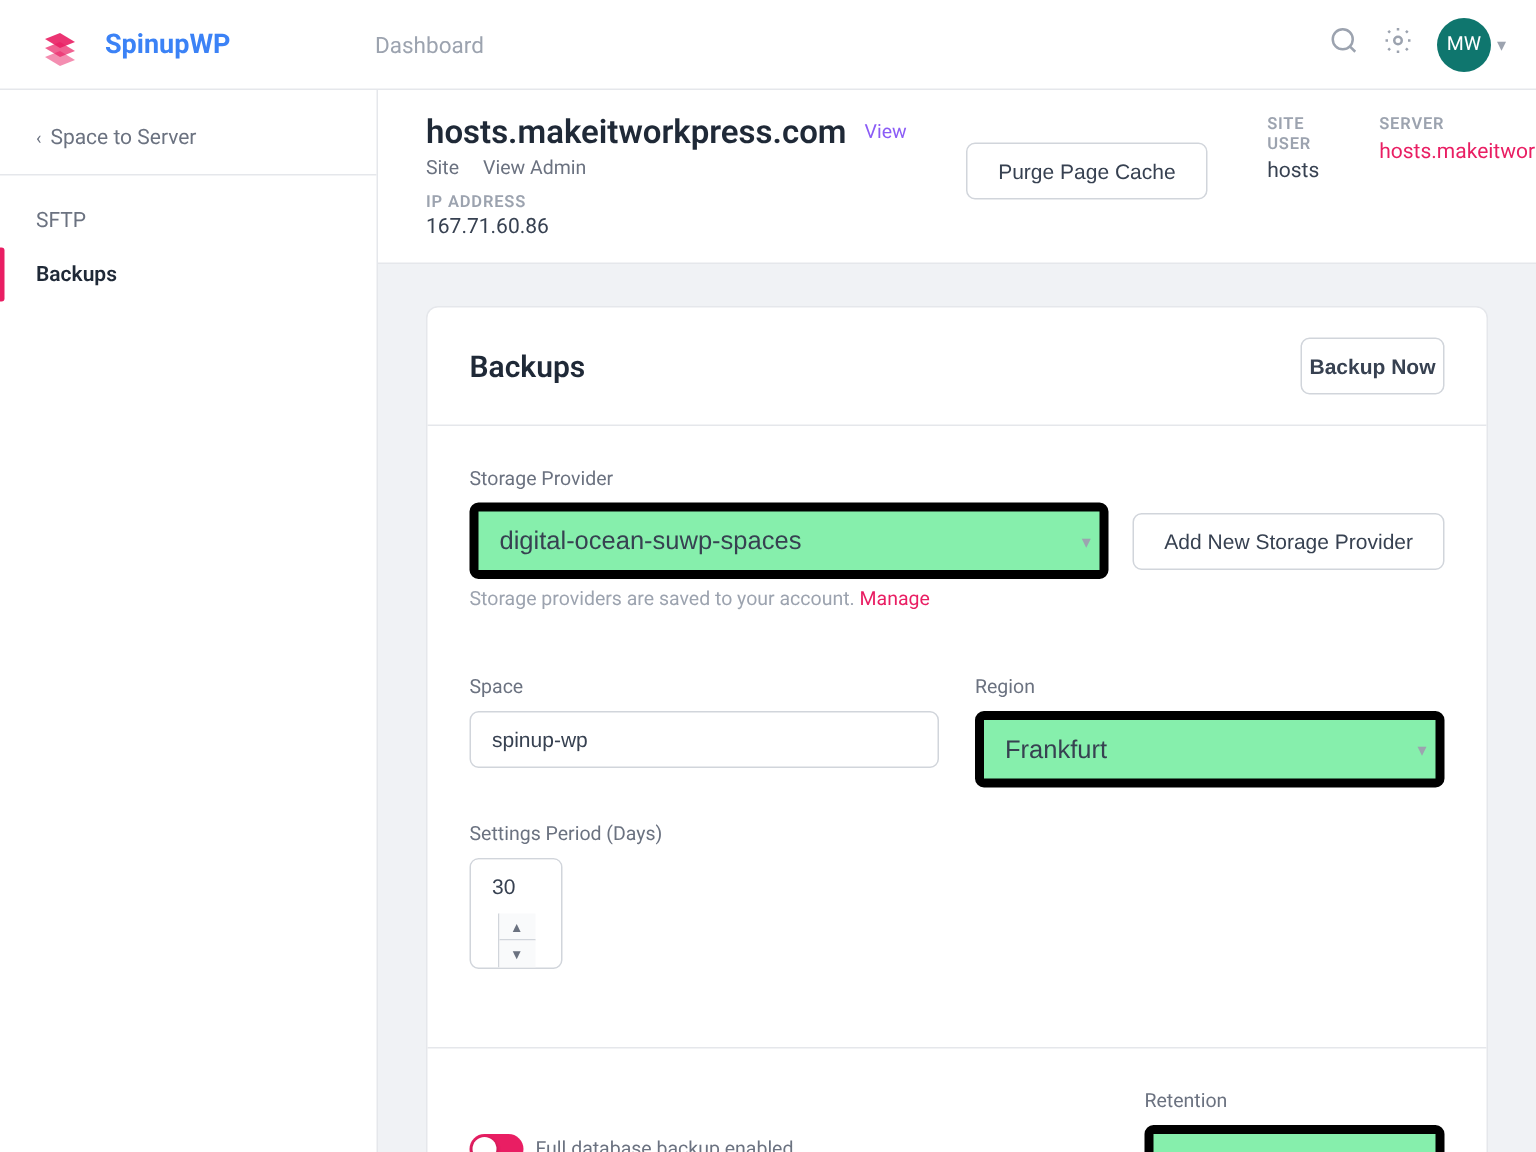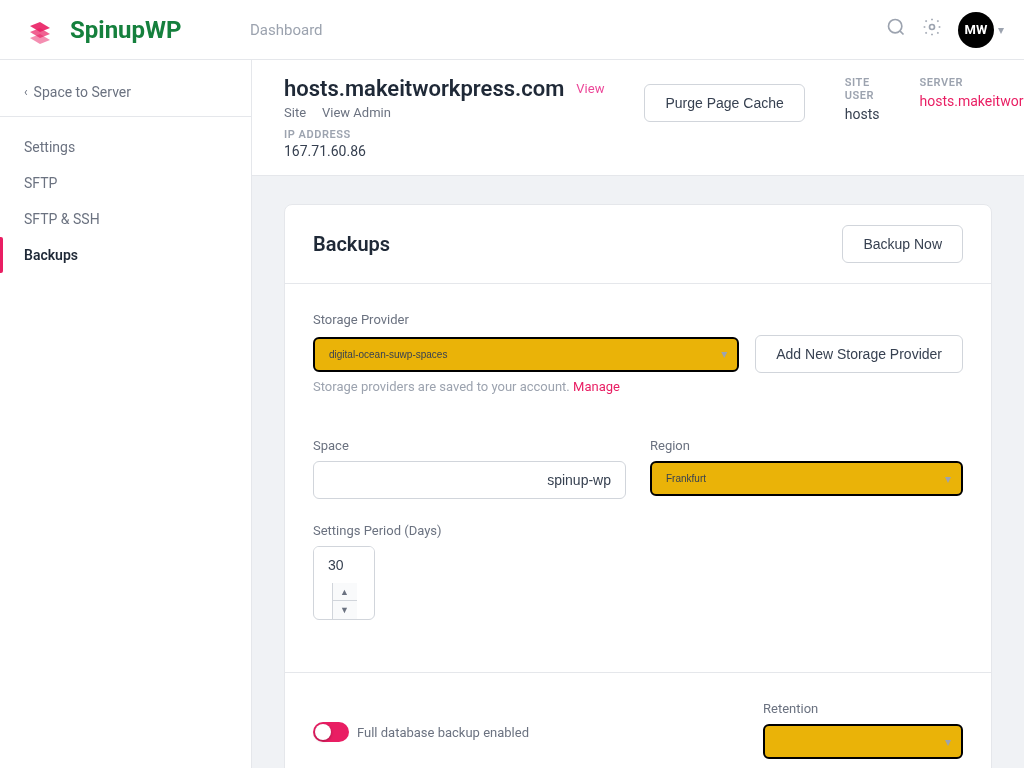--- a/index.html
+++ b/index.html
@@ -6,26 +6,26 @@
     body { font-family: -apple-system, BlinkMacSystemFont, 'Segoe UI', Roboto, sans-serif; background: #f0f2f5; color: #333; font-size: 14px; }
 
     
     .topnav {
       display: flex; align-items: center; background: #fff;
       height: 60px; border-bottom: 1px solid #e5e7eb;
       padding: 0 20px; gap: 20px;
     }
     .logo-area { display: flex; align-items: center; gap: 10px; min-width: 200px; }
     .logo-icon { width: 40px; height: 40px; }
-    .logo-text { font-size: 24px; font-weight: 700; color: #15803d; }
+    .logo-text { font-size: 18px; font-weight: 700; color: #3b82f6; }
     .nav-search-area { flex: 1; display: flex; align-items: center; }
     .nav-dashboard { color: #9ca3af; font-size: 15px; padding: 0 10px; cursor: pointer; }
     .nav-icons { display: flex; align-items: center; gap: 16px; margin-left: auto; }
     .nav-icon-btn { background: none; border: none; cursor: pointer; color: #9ca3af; font-size: 18px; }
-    .avatar { width: 36px; height: 36px; background: #000000; border-radius: 50%; display: flex; align-items: center; justify-content: center; color: #fff; font-weight: 700; font-size: 13px; cursor: pointer; }
+    .avatar { width: 36px; height: 36px; background: #0f766e; border-radius: 50%; display: flex; align-items: center; justify-content: center; color: #fff; font-weight: 400; font-size: 13px; cursor: pointer; }
     .avatar-caret { color: #9ca3af; font-size: 12px; margin-left: 4px; cursor: pointer; }
 
     
     .layout { display: flex; height: calc(100vh - 60px); }
 
     
     .sidebar { width: 252px; background: #fff; border-right: 1px solid #e5e7eb; flex-shrink: 0; padding-top: 16px; }
     .back-link { display: flex; align-items: center; gap: 6px; padding: 8px 24px 16px; color: #6b7280; font-size: 14px; cursor: pointer; border-bottom: 1px solid #e5e7eb; margin-bottom: 12px; }
     .back-chevron { font-size: 12px; }
     .sidebar-nav { padding: 0 0; }
@@ -34,53 +34,53 @@
     .sidebar-item.active::before { content: ''; position: absolute; left: 0; top: 0; bottom: 0; width: 3px; background: #e91e63; border-radius: 0 2px 2px 0; }
 
     
     .main { flex: 1; overflow-y: auto; }
 
     
     .site-header { background: #fff; border-bottom: 1px solid #e5e7eb; padding: 16px 32px; display: flex; align-items: flex-start; gap: 40px; }
     .site-info { flex: 1; }
     .site-title-row { display: flex; align-items: center; gap: 12px; margin-bottom: 4px; }
     .site-hostname { font-size: 22px; font-weight: 600; color: #1f2937; }
-    .site-view-link { color: #ec4899; font-size: 13px; cursor: pointer; }
+    .site-view-link { color: #8b5cf6; font-size: 13px; cursor: pointer; }
     .site-links { display: flex; gap: 16px; margin-bottom: 8px; }
     .site-link { color: #6b7280; font-size: 13px; cursor: pointer; }
     .ip-label { font-size: 11px; color: #9ca3af; font-weight: 600; letter-spacing: 0.05em; text-transform: uppercase; }
     .ip-value { font-size: 14px; color: #374151; margin-top: 2px; }
-    .purge-btn { margin-top: 8px; padding: 10px 20px; background: #fff; border: 1px solid #d1d5db; border-radius: 6px; font-size: 14px; color: #374151; cursor: pointer; white-space: nowrap; font-weight: 500; }
+    .purge-btn { margin-top: 19px; padding: 10px 20px; background: #fff; border: 1px solid #d1d5db; border-radius: 6px; font-size: 14px; color: #374151; cursor: pointer; white-space: nowrap; font-weight: 500; }
     .site-meta { display: flex; gap: 40px; }
     .meta-group { }
     .meta-label { font-size: 11px; color: #9ca3af; font-weight: 600; letter-spacing: 0.05em; text-transform: uppercase; margin-bottom: 4px; }
     .meta-value { font-size: 14px; color: #374151; }
     .meta-value.link { color: #e91e63; cursor: pointer; }
 
     
     .content { padding: 28px 32px; }
 
     
     .card { background: #fff; border-radius: 8px; border: 1px solid #e5e7eb; margin-bottom: 20px; }
     .card-header { display: flex; align-items: center; justify-content: space-between; padding: 20px 28px; border-bottom: 1px solid #e5e7eb; }
     .card-title { font-size: 20px; font-weight: 600; color: #1f2937; }
     .card-body { padding: 28px; }
-    .backup-now-btn { padding: 10px 20px; background: #fff; border: 1px solid #d1d5db; border-radius: 6px; font-size: 14px; color: #374151; cursor: pointer; font-weight: 400; }
+    .backup-now-btn { padding: 10px 5px; background: #fff; border: 1px solid #d1d5db; border-radius: 6px; font-size: 14px; color: #374151; cursor: pointer; font-weight: 700; }
 
     
     .form-group { margin-bottom: 24px; }
     .form-label { font-size: 13px; color: #6b7280; margin-bottom: 8px; display: block; }
     .storage-provider-row { display: flex; gap: 16px; align-items: center; }
     .select-wrapper { position: relative; flex: 1; }
-    .form-select { width: 100%; padding: 10px 36px 10px 14px; border: 2px solid #000000; border-radius: 6px; font-size: 10px; color: #374151; background: #eab308; appearance: none; cursor: pointer; }
+    .form-select { width: 100%; padding: 10px 36px 10px 14px; border: 6px solid #000000; border-radius: 6px; font-size: 17px; color: #374151; background: #86efac; appearance: none; cursor: pointer; }
     .select-caret { position: absolute; right: 12px; top: 50%; transform: translateY(-50%); color: #9ca3af; pointer-events: none; font-size: 12px; }
     .add-provider-btn { padding: 10px 20px; background: #fff; border: 1px solid #d1d5db; border-radius: 6px; font-size: 14px; color: #374151; cursor: pointer; white-space: nowrap; font-weight: 500; }
     .helper-text { font-size: 13px; color: #9ca3af; margin-top: 6px; }
     .helper-text .manage-link { color: #e91e63; cursor: pointer; }
-    .form-input { width: 100%; padding: 10px 14px; border: 1px solid #d1d5db; border-radius: 6px; font-size: 14px; color: #374151; text-align: right; }
+    .form-input { width: 100%; padding: 10px 14px; border: 1px solid #d1d5db; border-radius: 6px; font-size: 14px; color: #374151; }
     .two-col { display: grid; grid-template-columns: 1fr 1fr; gap: 24px; margin-top: 44px; }
     .number-input-wrapper { position: relative; display: inline-flex; align-items: center; border: 1px solid #d1d5db; border-radius: 6px; overflow: hidden; flex-direction: column; }
     .number-input { width: 60px; padding: 10px 8px 10px 14px; border: none; font-size: 14px; color: #374151; outline: none; }
     .number-spinners { display: flex; flex-direction: column; border-left: 1px solid #d1d5db; }
     .spinner-btn { width: 24px; height: 18px; background: #f9fafb; border: none; cursor: pointer; display: flex; align-items: center; justify-content: center; font-size: 9px; color: #6b7280; padding: 0; }
     .spinner-btn:first-child { border-bottom: 1px solid #d1d5db; }
 
     
     .card-divider { border: none; border-top: 1px solid #e5e7eb; margin: 0; }
     .card-section { padding: 28px; }
@@ -131,27 +131,21 @@
 
 <div class="layout">
 
   <aside class="sidebar">
     <div class="back-link">
       <span class="back-chevron">‹</span>
       <span>Space to Server</span>
     </div>
     <nav class="sidebar-nav">
       <div class="sidebar-item">
-        <span>Settings</span>
-      </div>
-      <div class="sidebar-item">
         <span>SFTP</span>
-      </div>
-      <div class="sidebar-item">
-        <span>SFTP &amp; SSH</span>
       </div>
       <div class="sidebar-item active">
         <span>Backups</span>
       </div>
     </nav>
   </aside>
 
   <main class="main">
 
     <div class="site-header">

